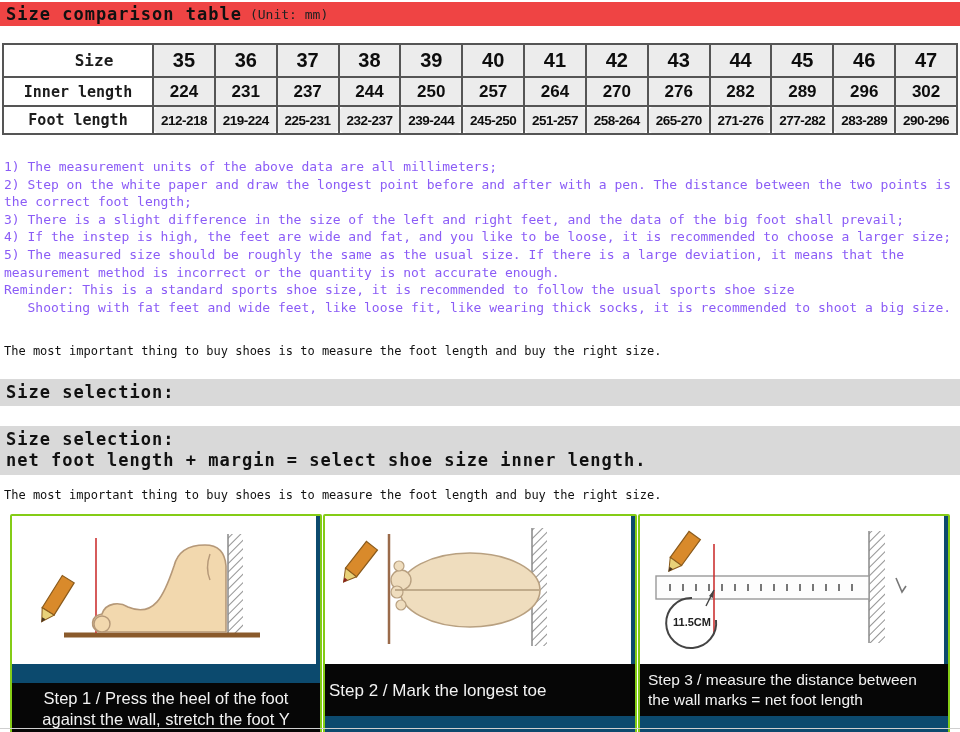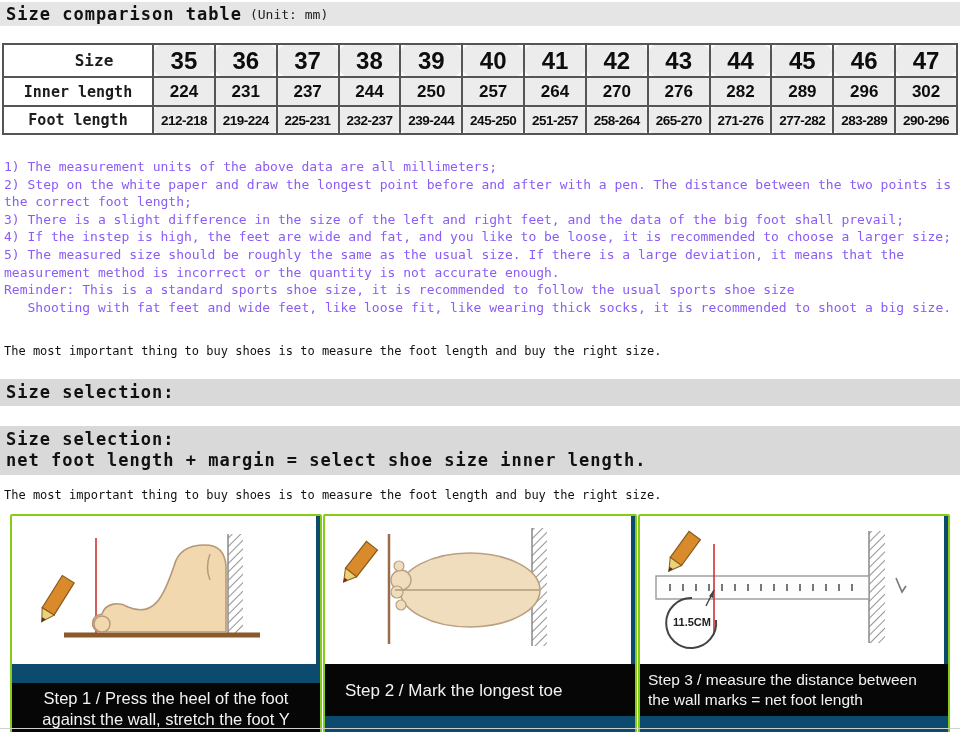--- a/index.html
+++ b/index.html
@@ -1,29 +1,29 @@
 <!DOCTYPE html>
 <html><head>
 <meta charset="utf-8">
 <style>
   html,body{margin:0;padding:0;background:#fff;}
   .page{position:relative;width:960px;height:732px;background:#ffffff;overflow:hidden;
         font-family:"DejaVu Sans Mono","Liberation Mono",monospace;color:#1c1c1c;}
 
   
-  .title-bar{margin:2px 0 0 0;height:24px;background:#e5e5e5;display:flex;align-items:center;padding-left:6px;}
+  .title-bar{margin:2px 0 0 0;height:24px;background:#ef4444;display:flex;align-items:center;padding-left:6px;}
   .title-main{font-weight:bold;font-size:17px;letter-spacing:1px;color:#111;}
   .title-unit{font-size:13px;margin-left:8px;color:#222;}
 
   
   table.size-table{border-collapse:collapse;width:956px;margin:17px 2px 0 2px;table-layout:fixed;}
   table.size-table td,table.size-table th{border:2px solid #555;text-align:center;padding:0;overflow:hidden;}
   table.size-table th{background:#fff;font-family:"DejaVu Sans Mono",monospace;font-weight:bold;font-size:15px;width:116px;}
   table.size-table td{background:#ececec;font-family:"Liberation Sans",sans-serif;font-weight:bold;color:#0d0d0d;}
-  tr.row-0 td{font-size:24px;height:31px;border-radius:11px;}
+  tr.row-0 td{font-size:20px;height:31px;}
   tr.row-0 th{font-size:16px;padding-left:32px;}
   tr.row-1 td{font-size:17px;height:27px;}
   tr.row-2 td{font-size:13.5px;height:26px;letter-spacing:-0.5px;border-radius:8px;}
 
   
   .notes{margin:23px 4px 0 4px;font-size:13px;line-height:17.6px;color:#8b5cf6;white-space:pre-wrap;}
   .tip{margin:28px 4px 0 4px;font-size:12px;color:#111;}
   .tip2{margin:13px 4px 0 4px;font-size:12px;color:#111;}
 
   
@@ -32,21 +32,21 @@
   .bar-double{margin-top:20px;font-weight:bold;font-size:17px;letter-spacing:1px;line-height:21px;padding:3px 6px 4px 6px;}
 
   
   .steps-row{display:flex;justify-content:space-between;margin:12px 10px 0 10px;}
   .panel{width:308px;border:2px solid #84cc16;background:#0c4a6e;border-radius:2px;}
   .panel-2{width:310px;}
   .panel svg{display:block;background:#fff;}
   .caption{height:52px;background:#060606;color:#f2f2f2;font-family:"Liberation Sans",sans-serif;
            display:flex;align-items:center;font-size:16.5px;line-height:21px;padding:0 8px;}
   .caption.center{justify-content:center;text-align:center;margin-top:19px;}
-  .caption.pad-left{padding-left:20px;font-size:17px;}
+  .caption.pad-left{padding-left:4px;font-size:17px;}
   .caption.small{font-size:15.5px;line-height:20px;}
 
   .bottom-rule{position:absolute;left:0;right:0;bottom:3px;border-top:1px solid #cfcfcf;}
 </style>
 </head>
 <body>
 
 <div class="page">
 
   <div class="title-bar">

